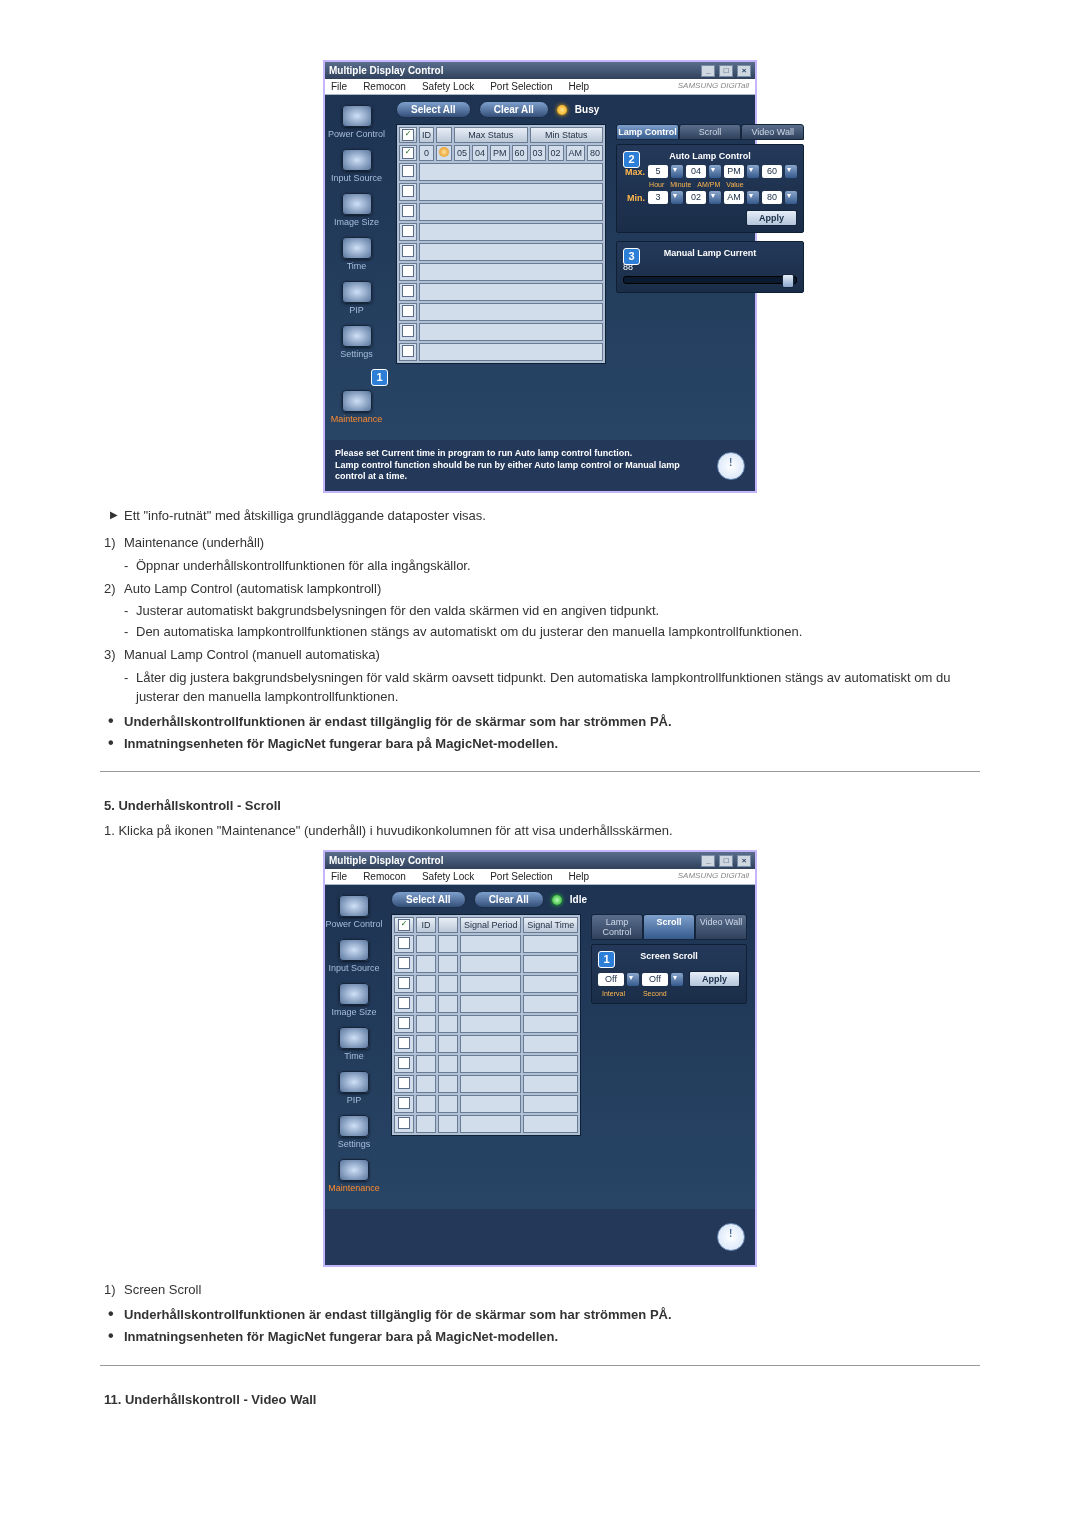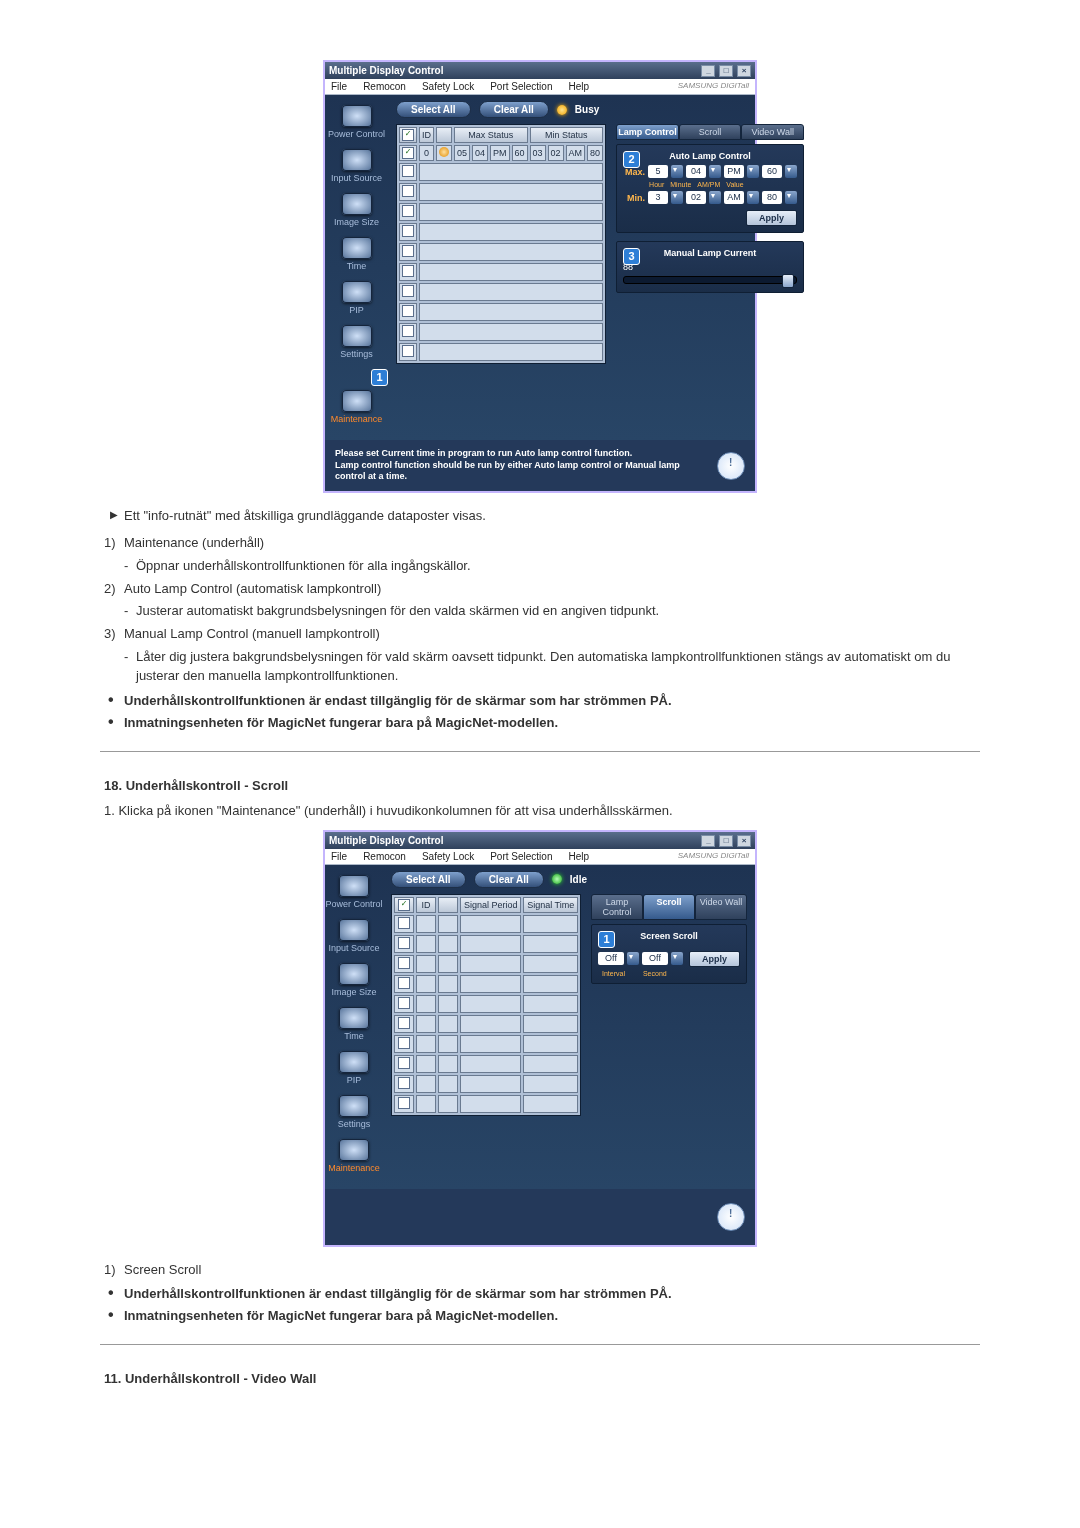--- a/index.html
+++ b/index.html
@@ -455,29 +455,30 @@
     </div>
   </div>
 
   <ul class="body-list">
     <li class="arrow">Ett "info-rutnät" med åtskilliga grundläggande dataposter visas.</li>
   </ul>
   <div class="num-item"><span class="n">1)</span><span>Maintenance (underhåll)</span></div>
   <div class="sub-dash">Öppnar underhållskontrollfunktionen för alla ingångskällor.</div>
   <div class="num-item"><span class="n">2)</span><span>Auto Lamp Control (automatisk lampkontroll)</span></div>
   <div class="sub-dash" style="padding-left:36px;">Justerar automatiskt bakgrundsbelysningen för den valda skärmen vid en angiven tidpunkt.</div>
-  <div class="num-item"><span class="n">3)</span><span>Manual Lamp Control (manuell lampkontroll)</span></div>
+  <div class="sub-dash">Den automatiska lampkontrollfunktionen stängs av automatiskt om du justerar den manuella lampkontrollfunktionen.</div>
+  <div class="num-item"><span class="n">3)</span><span>Manual Lamp Control (manuell automatiska)</span></div>
   <div class="sub-dash">Låter dig justera bakgrundsbelysningen för vald skärm oavsett tidpunkt. Den automatiska lampkontrollfunktionen stängs av automatiskt om du justerar den manuella lampkontrollfunktionen.</div>
   <ul class="body-list">
     <li class="dot bold">Underhållskontrollfunktionen är endast tillgänglig för de skärmar som har strömmen PÅ.</li>
     <li class="dot bold">Inmatningsenheten för MagicNet fungerar bara på MagicNet-modellen.</li>
   </ul>
   <hr class="sep">
 
-  <div class="sect-title">18. Underhållskontroll - Scroll</div>
+  <div class="sect-title">5. Underhållskontroll - Scroll</div>
   <div style="margin:0 0 12px 4px;">1.  Klicka på ikonen "Maintenance" (underhåll) i huvudikonkolumnen för att visa underhållsskärmen.</div>
 
   <div class="figure">
     <div class="titlebar">
       <span>Multiple Display Control</span>
       <span class="wbtns">
         <span>_</span>
         <span>□</span>
         <span>×</span>
       </span>

